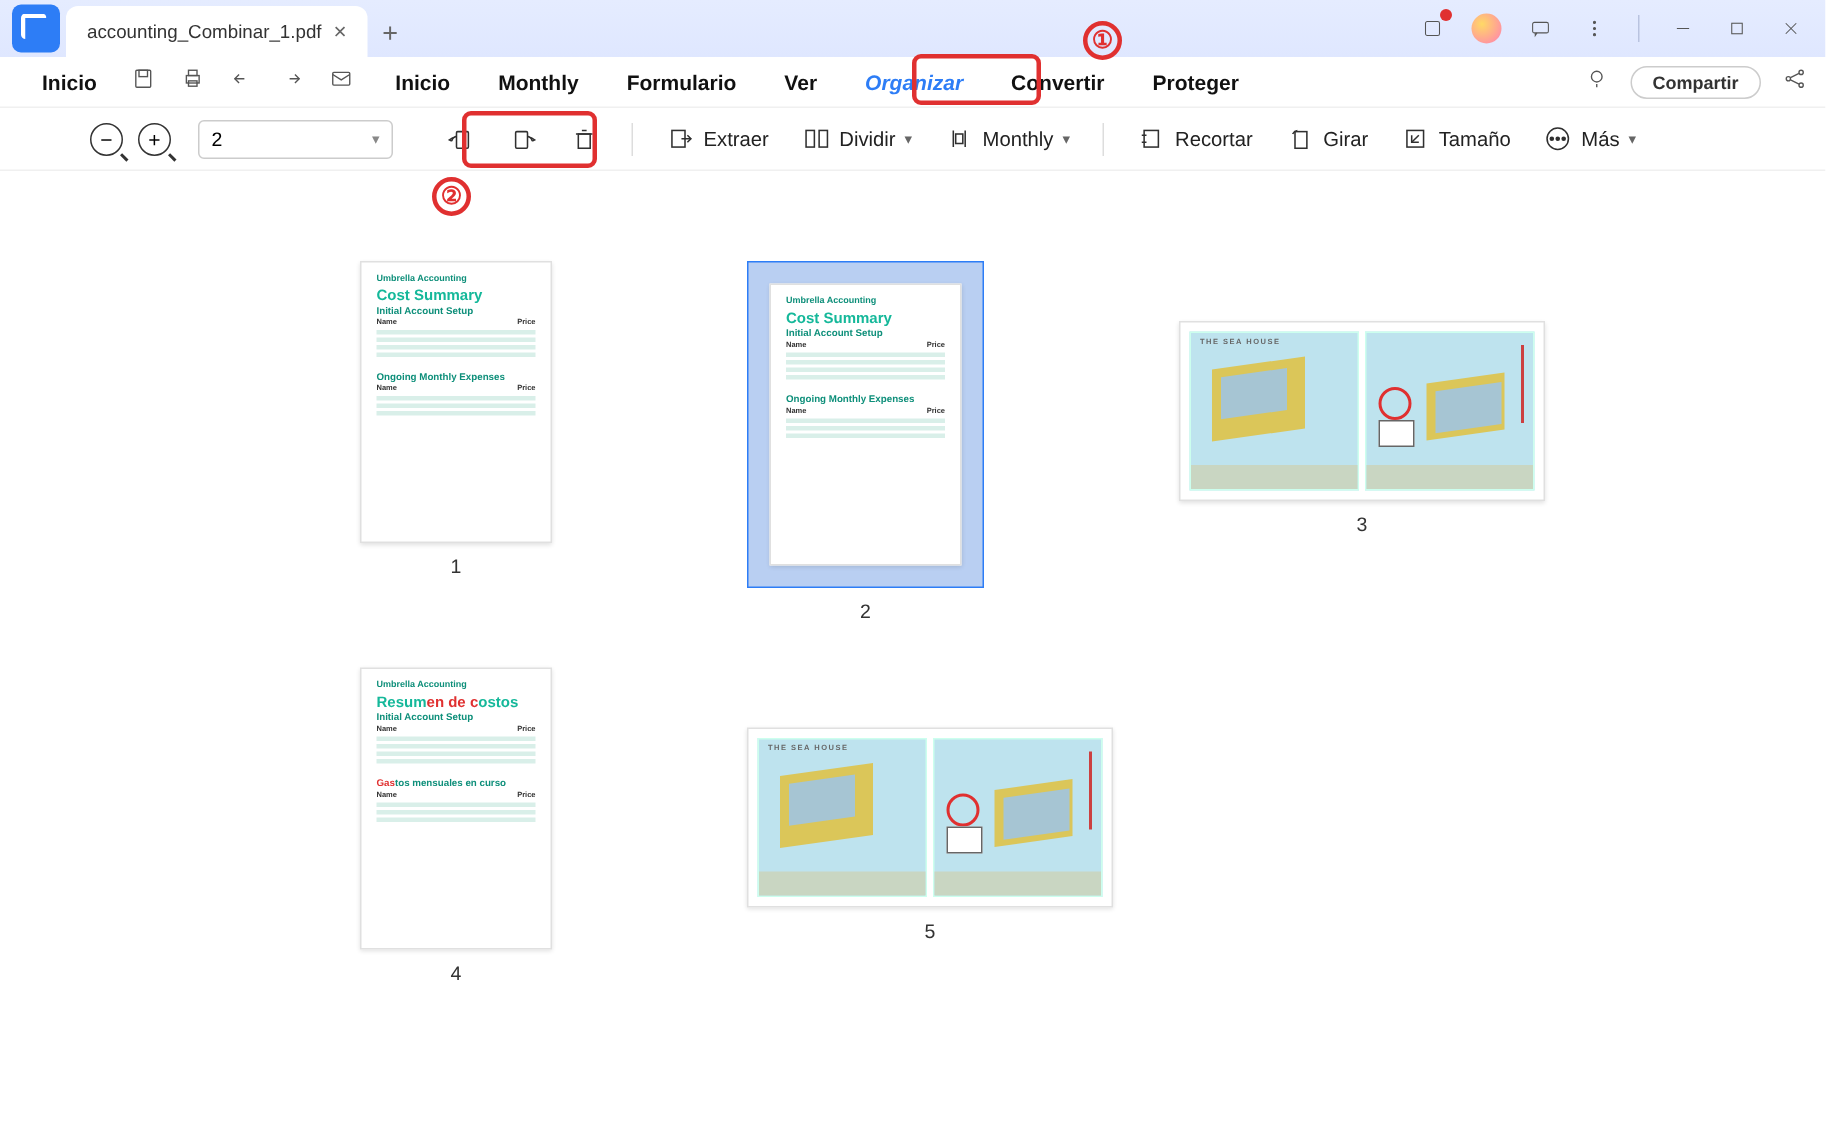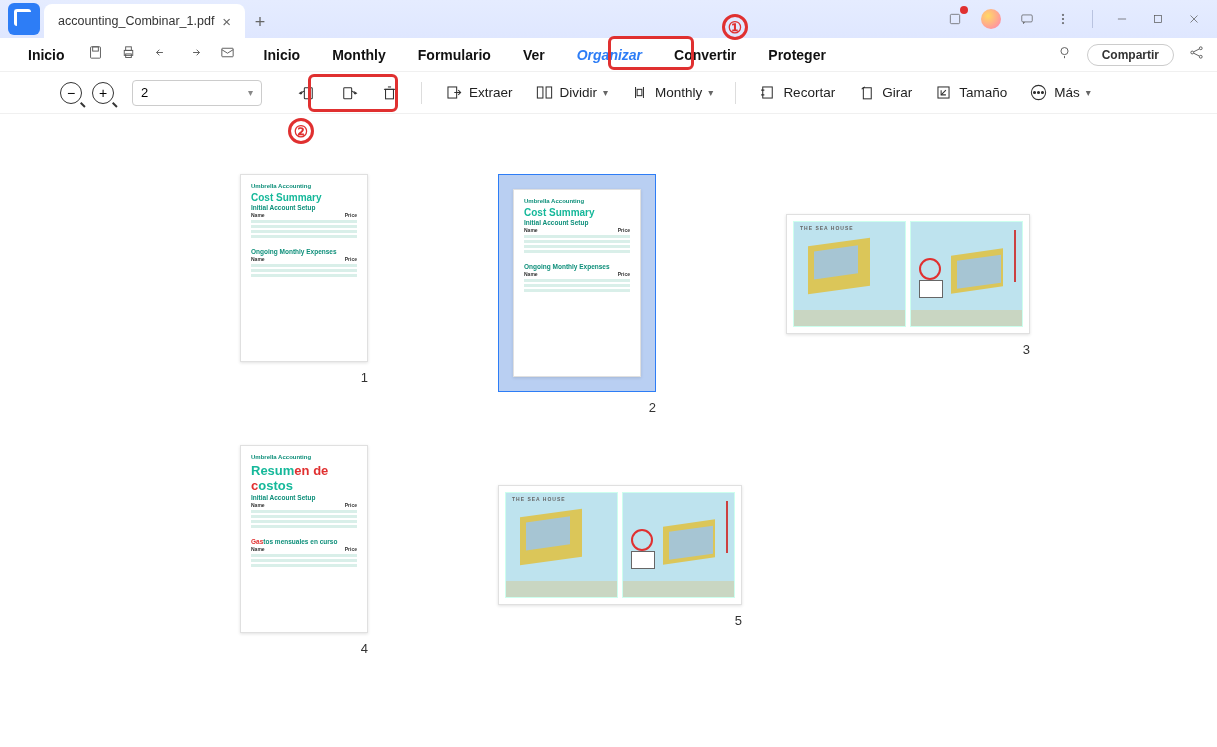--- a/index.html
+++ b/index.html
@@ -41,29 +41,29 @@
   .page-input .chev { font-size:10px; color:#888; }
   .zoom-ic { width:22px; height:22px; border:1.5px solid #333; border-radius:50%; display:flex; align-items:center; justify-content:center; position:relative; }
   .zoom-ic::after { content:""; position:absolute; width:6px; height:1.5px; background:#333; right:-5px; bottom:-3px; transform:rotate(45deg); }
   .zoom-ic.in::before { content:"+"; font-size:14px; line-height:1; }
   .zoom-ic.out::before { content:"−"; font-size:14px; line-height:1; }
   .vsep { width:1px; height:22px; background:#ddd; margin:0 6px; }
 
   
   .workspace { background:#fff; padding:30px 60px; height:calc(747px - 38px - 34px - 42px); overflow:auto; }
   .page-grid { display:flex; flex-wrap:wrap; gap:30px 130px; }
-  .page-thumb { display:flex; flex-direction:column; align-items:flex-end; gap:8px; }
+  .page-thumb { display:flex; flex-direction:column; align-items:center; gap:8px; }
   .page-thumb .num { font-size:13px; color:#333; }
   .pg-box { background:#fff; border:1px solid #e0e0e0; box-shadow:0 1px 3px rgba(0,0,0,.12); }
   .pg-a { width:128px; height:188px; padding:8px 10px; }
   .pg-b { width:244px; height:120px; padding:6px; overflow:hidden; }
   .selected { padding:14px; background:#b9cff2; border:1.5px solid #2d7df6; }
   .doc-logo { font-size:6px; color:#0e8f7a; font-weight:700; }
   .doc-title { color:#15b89a; font-weight:700; font-size:10px; margin:3px 0 1px; }
-  .doc-title.es { color:#15b89a; font-weight:700; font-size:13px; }
+  .doc-title.es { color:#15b89a; font-weight:700; font-size:10px; }
   .doc-title.es b { color:#e03030; }
   .doc-sub { color:#0e8f7a; font-weight:700; font-size:6.5px; }
   .doc-row { display:flex; justify-content:space-between; font-size:5px; color:#333; padding:1px 0; }
   .doc-row.h { font-weight:700; }
   .doc-bar { height:3px; background:#d9efe9; margin:1px 0 2px; }
 
   
   .sea-wrap { display:flex; gap:4px; height:100%; }
   .sea-left, .sea-right { flex:1; background:#bee3ee; position:relative; border:1px solid #cfe; }
   .sea-title { position:absolute; top:3px; left:6px; font-size:5px; letter-spacing:1px; color:#666; font-weight:700; }

